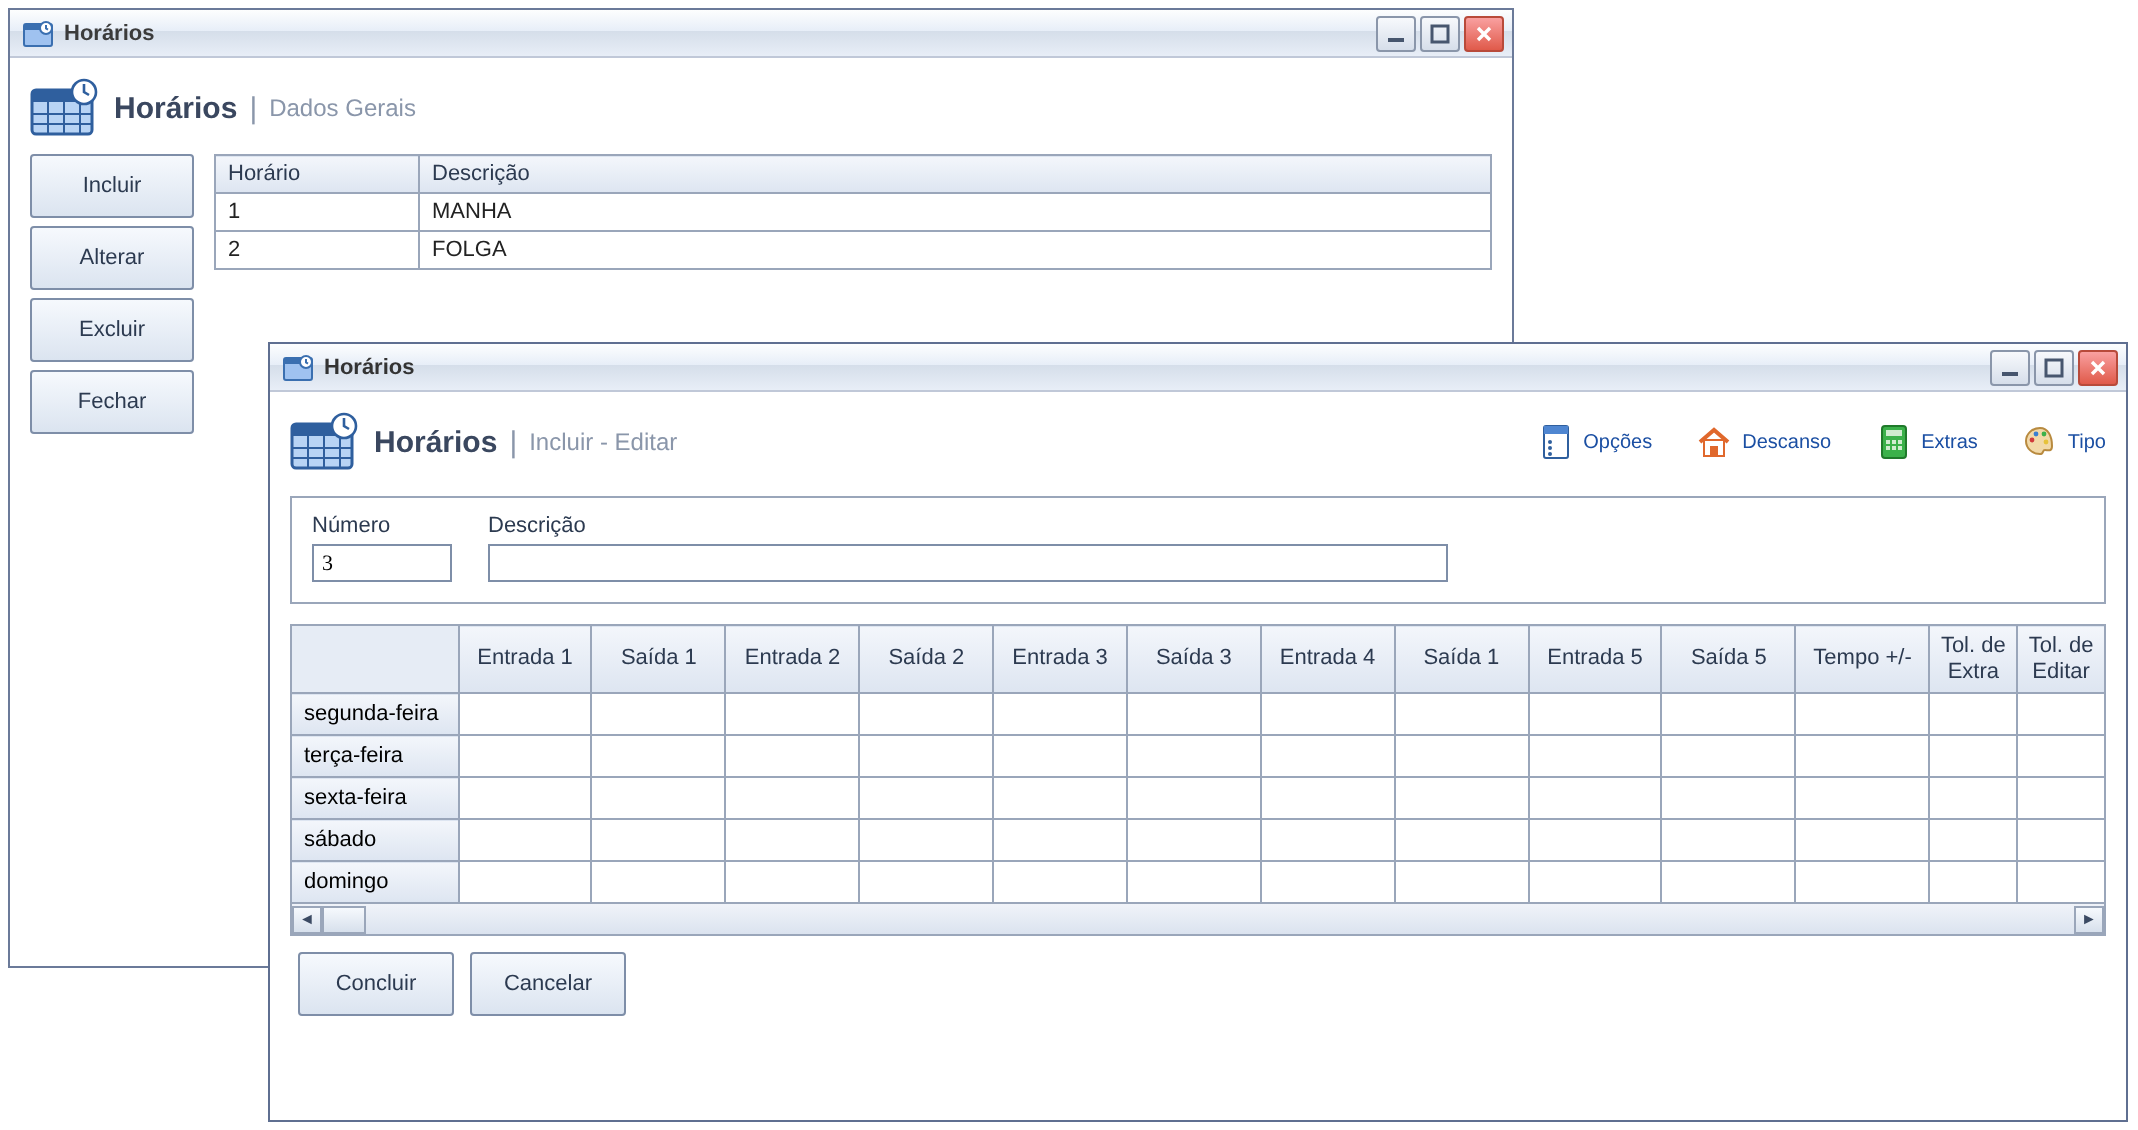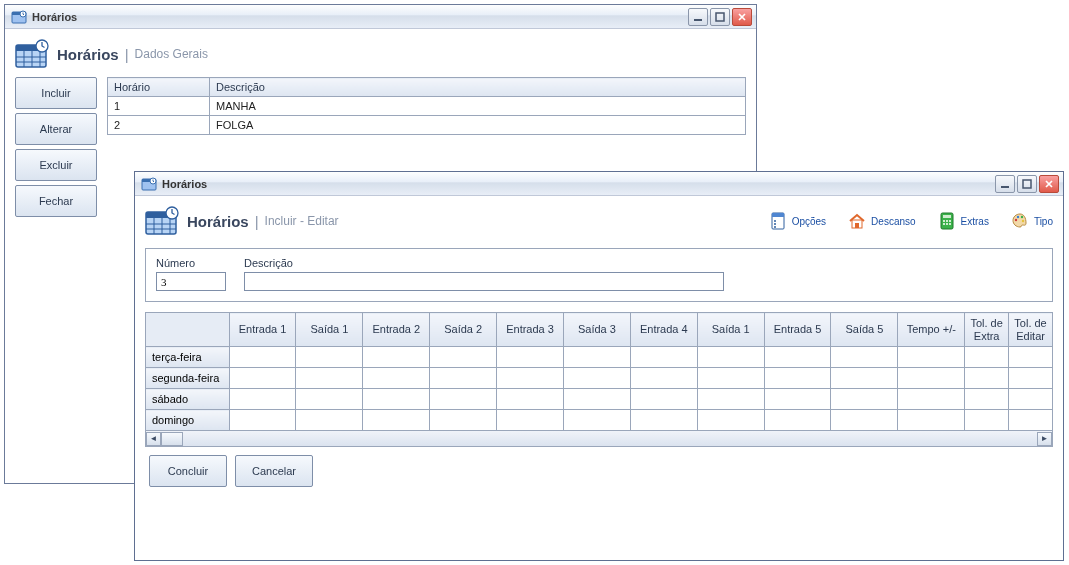--- a/index.html
+++ b/index.html
@@ -409,37 +409,53 @@
             <th>Saída 1</th>
             <th>Entrada 5</th>
             <th>Saída 5</th>
             <th>Tempo +/-</th>
             <th>Tol. de Extra</th>
             <th>Tol. de Editar</th>
           </tr>
         </thead>
         <tbody id="sched-body">
             <tr>
+              <th>segunda-feira</th>
+              <td></td>
+              <td></td>
+              <td></td>
+              <td></td>
+              <td></td>
+              <td></td>
+              <td></td>
+              <td></td>
+              <td></td>
+              <td></td>
+              <td></td>
+              <td></td>
+              <td></td>
+            </tr>
+            <tr>
               <th>terça-feira</th>
               <td></td>
               <td></td>
               <td></td>
               <td></td>
               <td></td>
               <td></td>
               <td></td>
               <td></td>
               <td></td>
               <td></td>
               <td></td>
               <td></td>
               <td></td>
             </tr>
             <tr>
-              <th>segunda-feira</th>
+              <th>sexta-feira</th>
               <td></td>
               <td></td>
               <td></td>
               <td></td>
               <td></td>
               <td></td>
               <td></td>
               <td></td>
               <td></td>
               <td></td>

